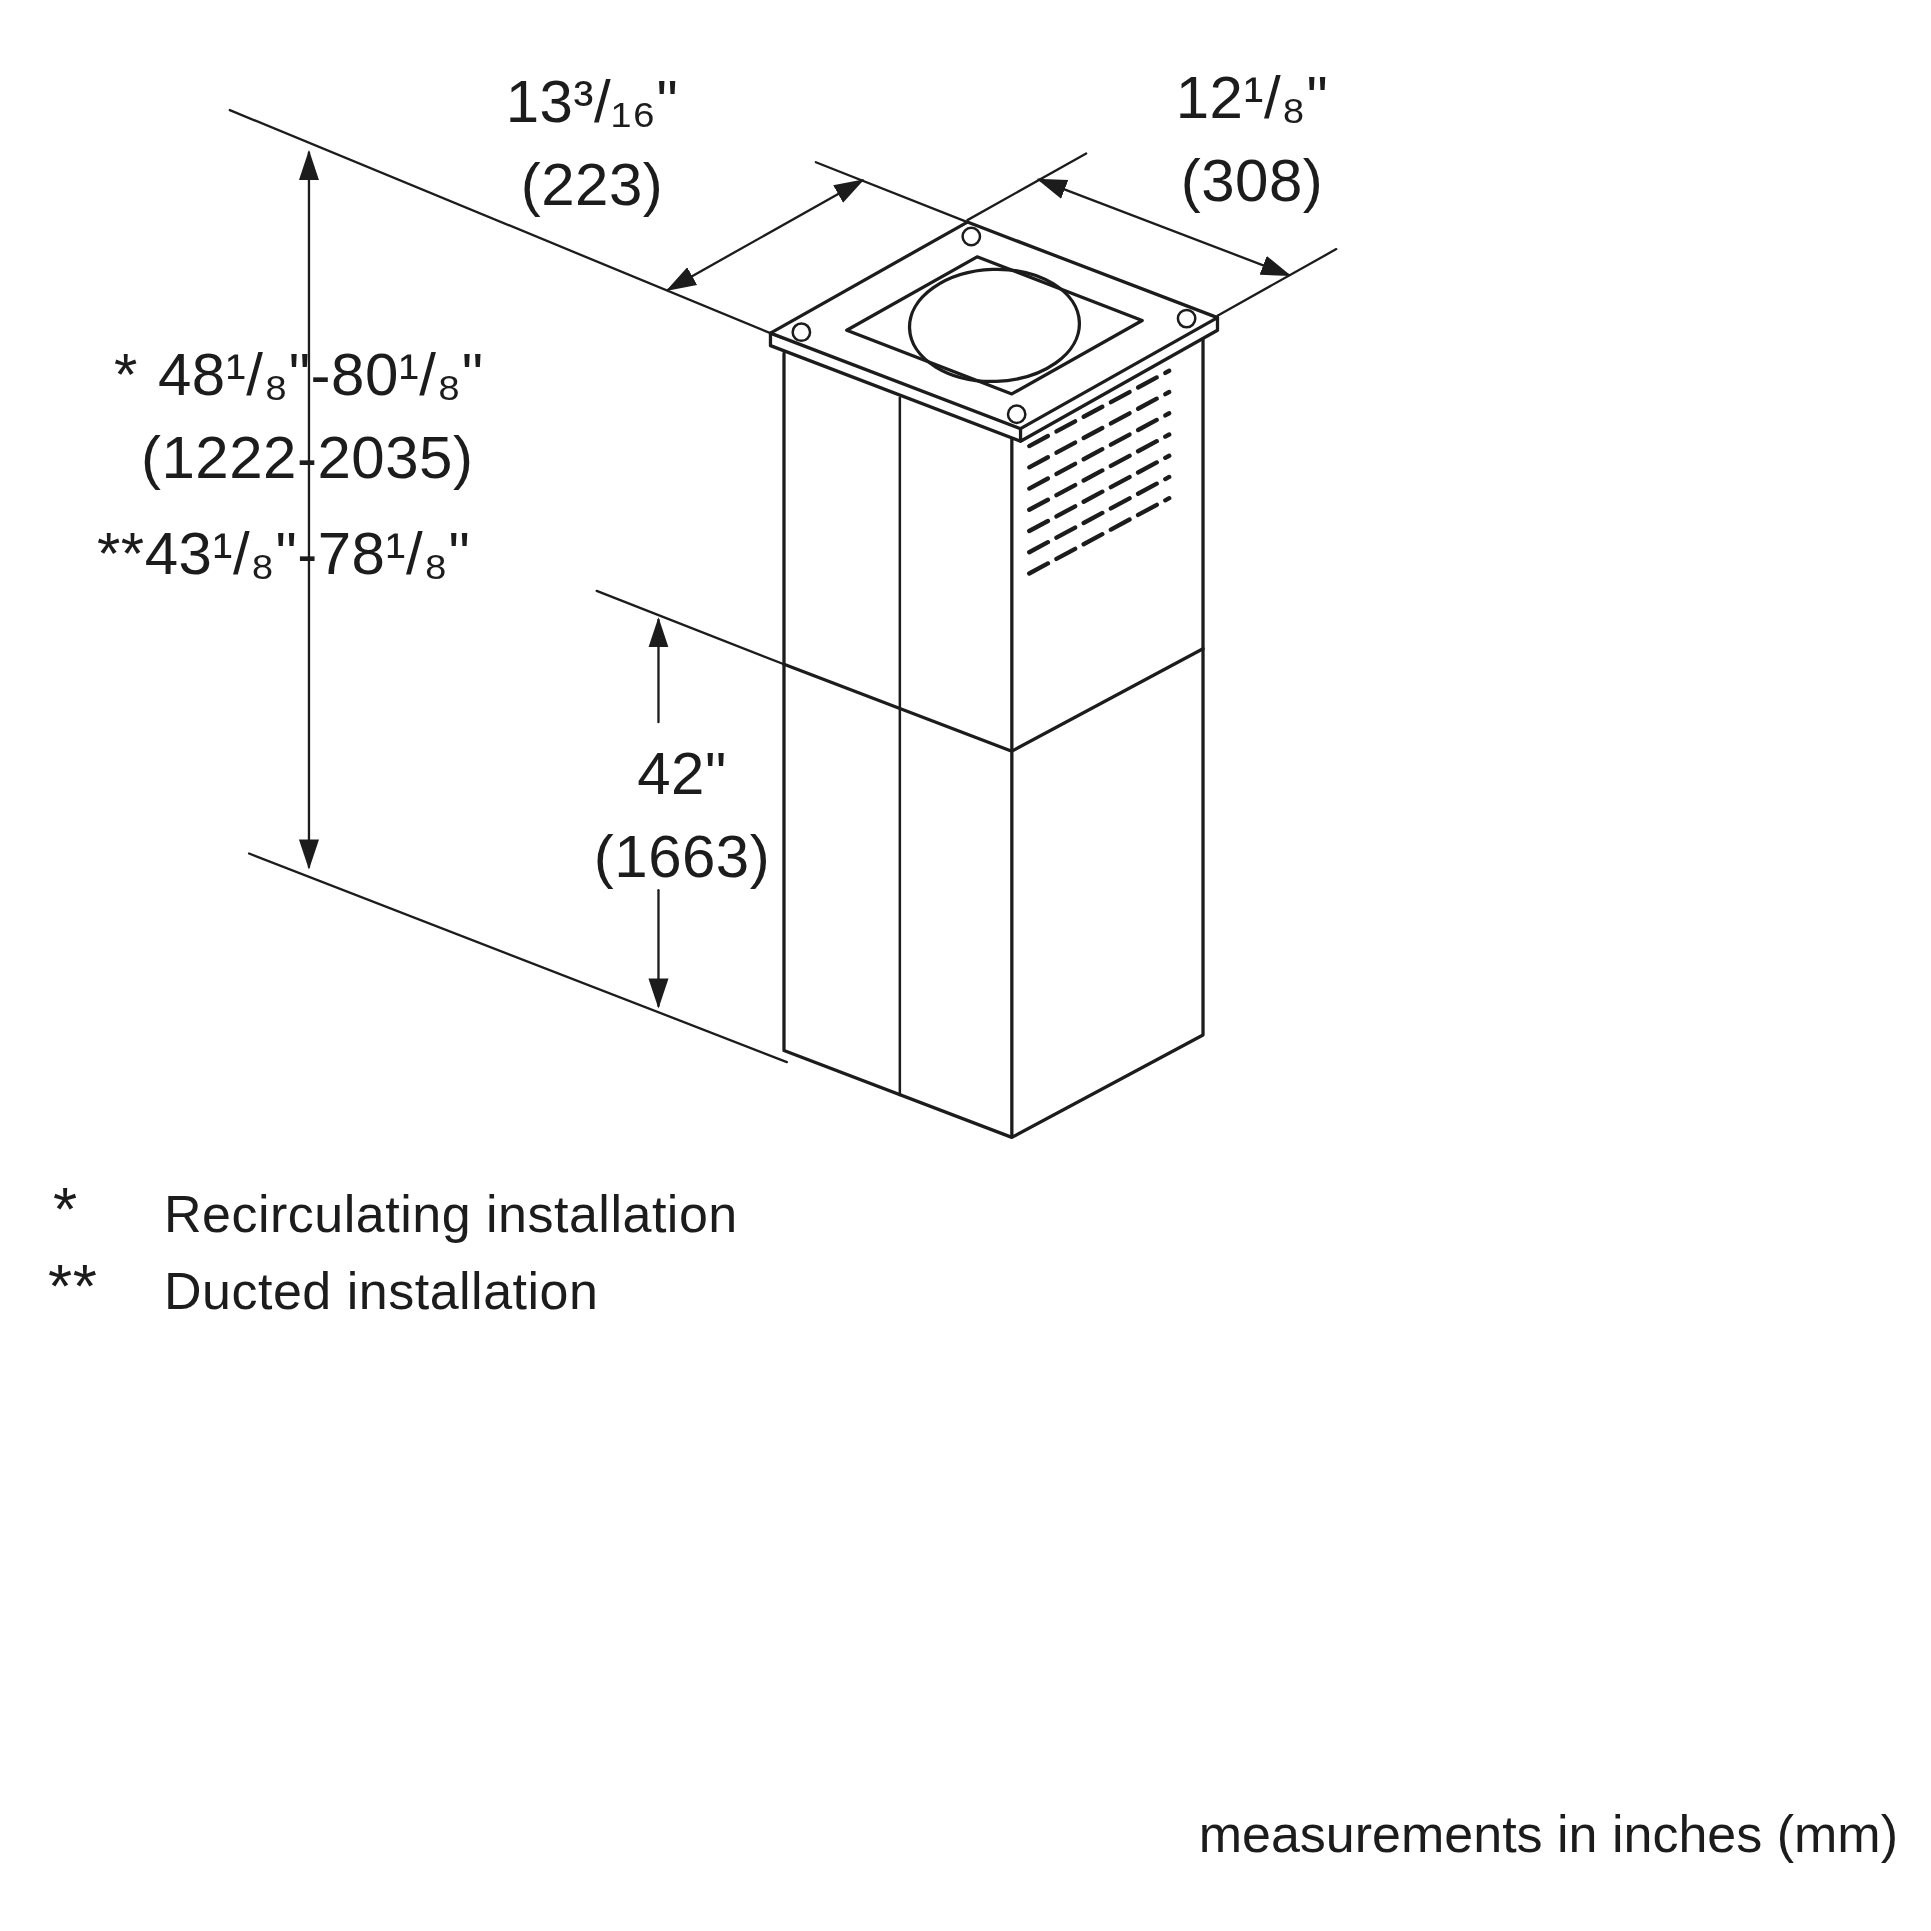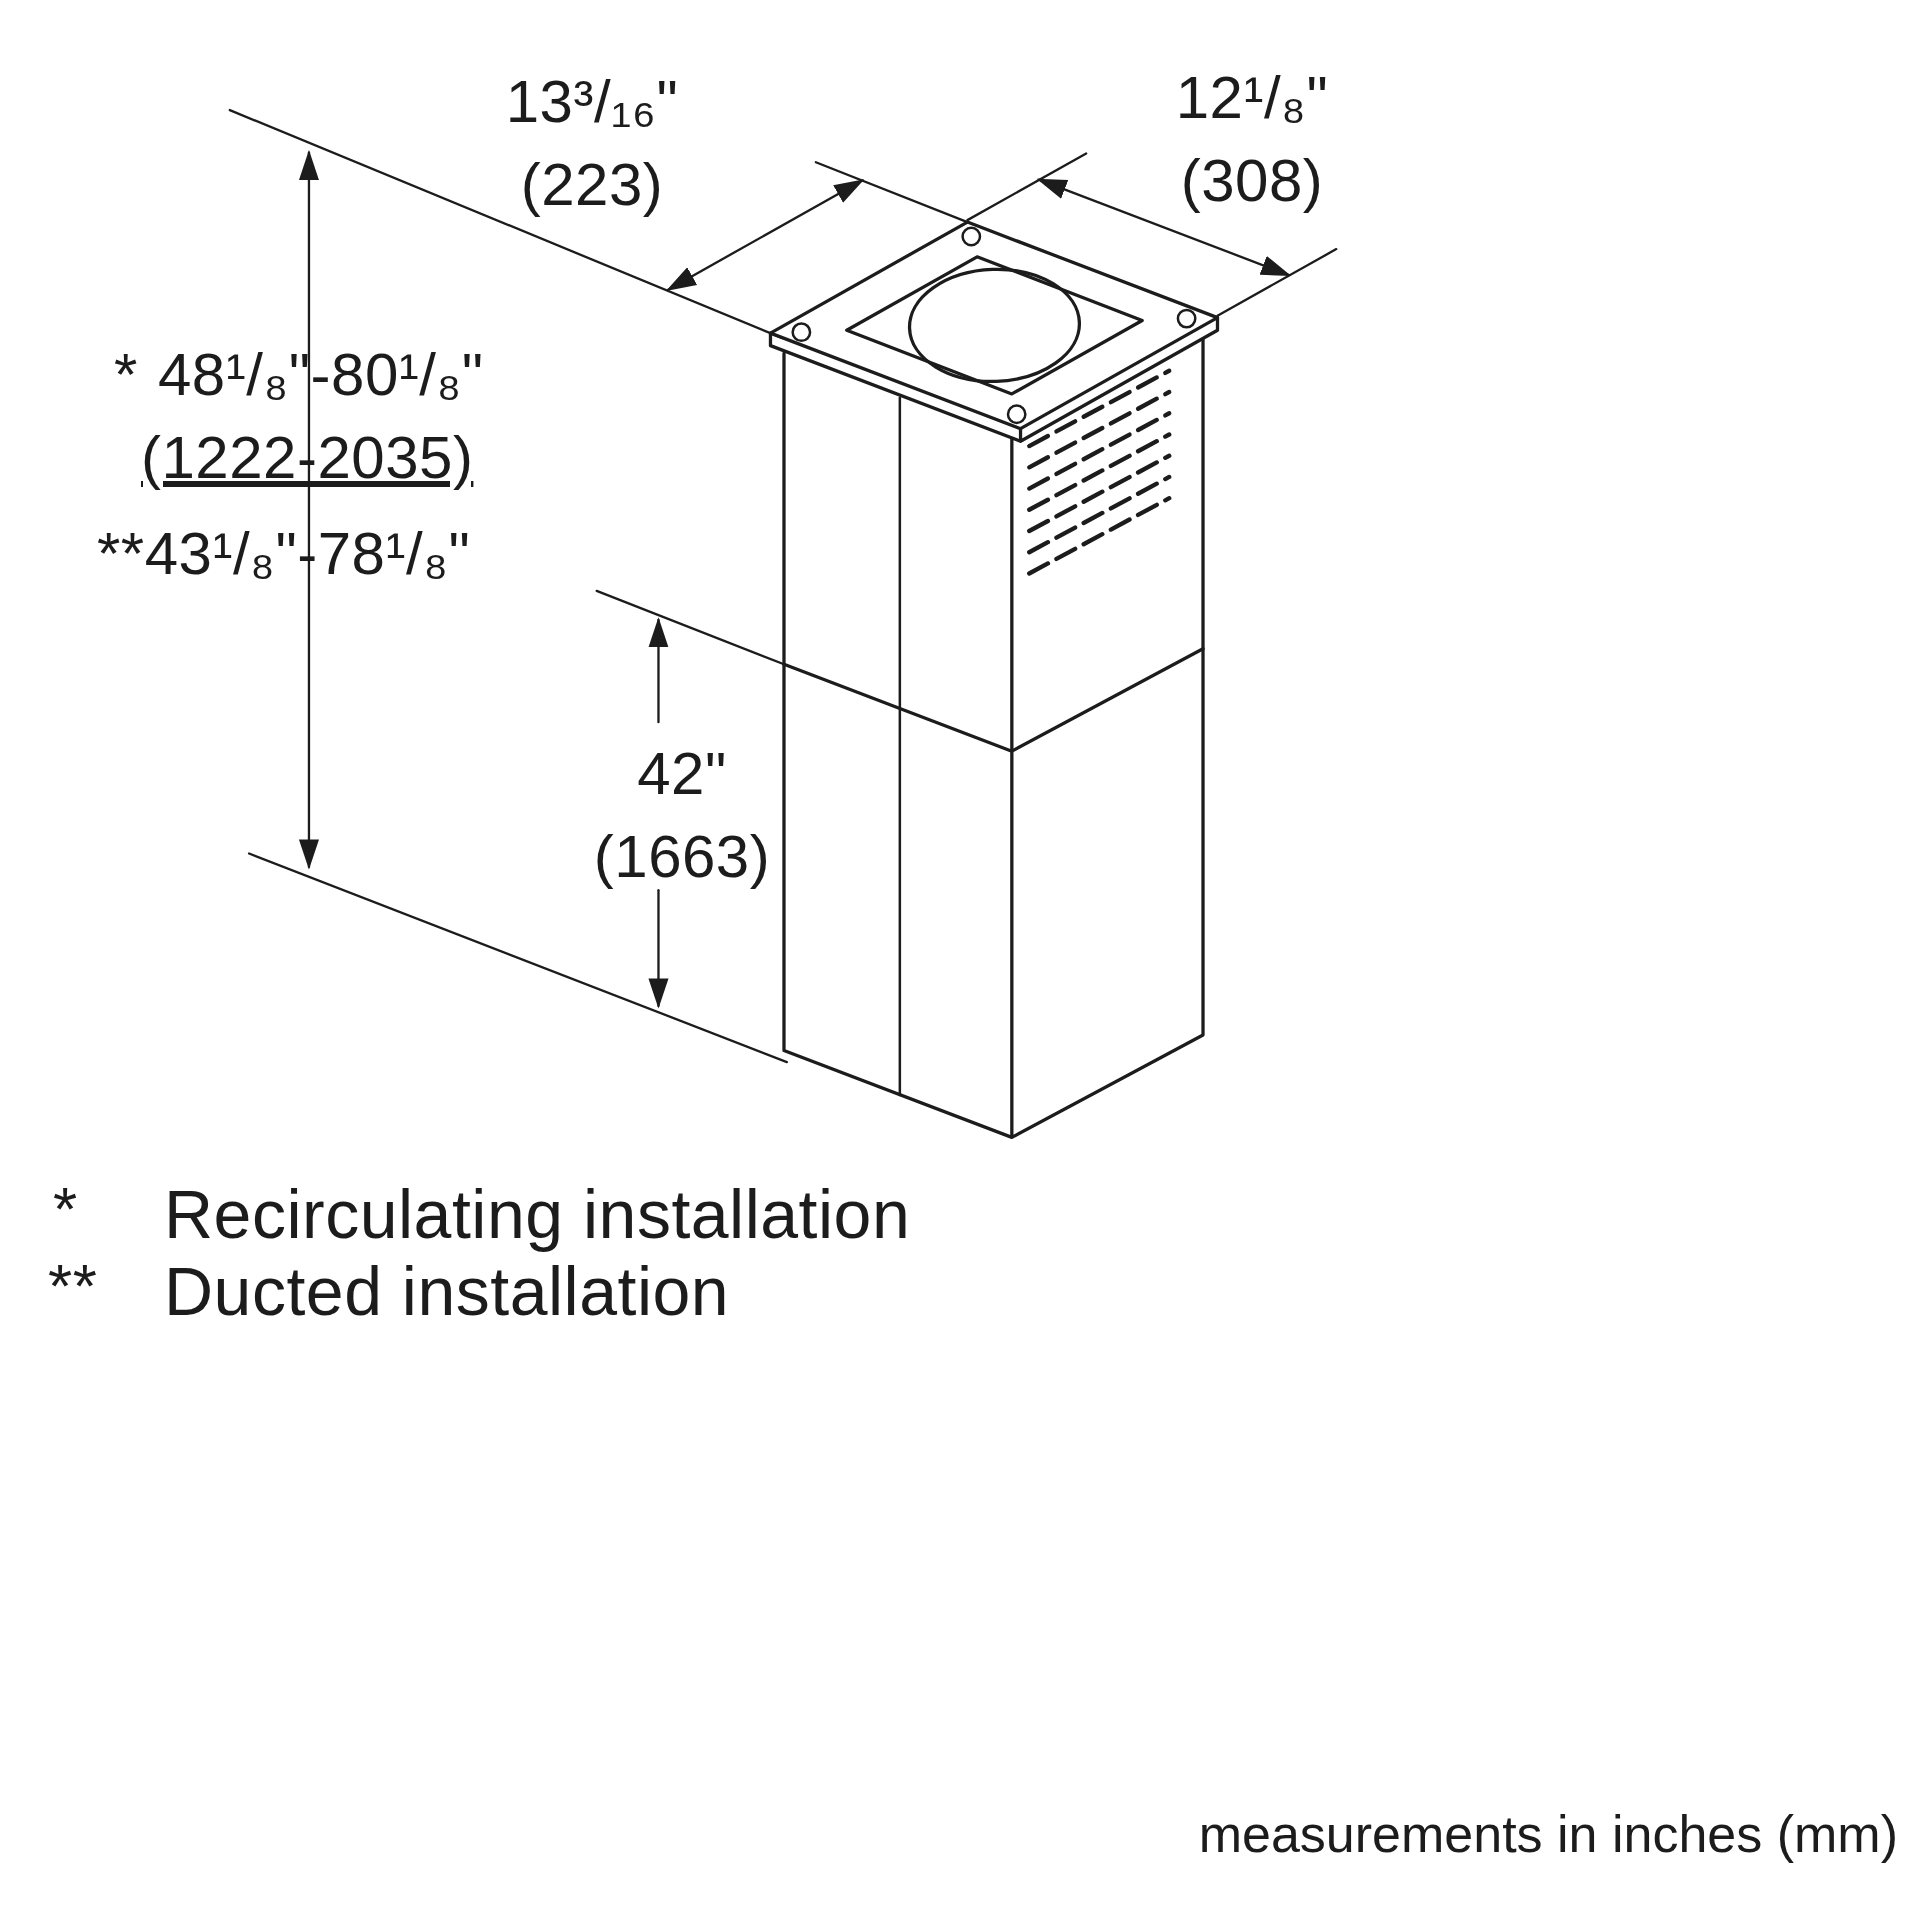--- a/index.html
+++ b/index.html
@@ -25,30 +25,30 @@
     position: absolute;
     color: #1c1c1c;
     font-size: 60px;
     line-height: 77px;
     white-space: nowrap;
     letter-spacing: 0.5px;
   }
   .centered { transform: translateX(-50%); text-align: center; }
   .dim-pair div { line-height: 83px; }
   .footnote-marker { font-size: 62px; }
-  .footnote-label { font-size: 68px; }
+  .footnote-label { font-size: 52px; }
   .caption {
     position: absolute;
     right: 33px;
     top: 1804px;
     font-size: 52px;
     color: #1c1c1c;
     white-space: nowrap;
   }
-  .indent1 { margin-left: 27px; text-decoration: underline; }
+  .indent1 { margin-left: 27px; }
   .indent2 { margin-left: 46px; }
   .marker-gap { display: inline-block; min-width: 44px; }
 </style>
 </head>
 <body>
 
 <div id="stage">
 
   <svg id="drawing" viewBox="0 0 2000 2000" fill="none" stroke="#1c1c1c" stroke-linecap="round" stroke-linejoin="round">
     <defs>

